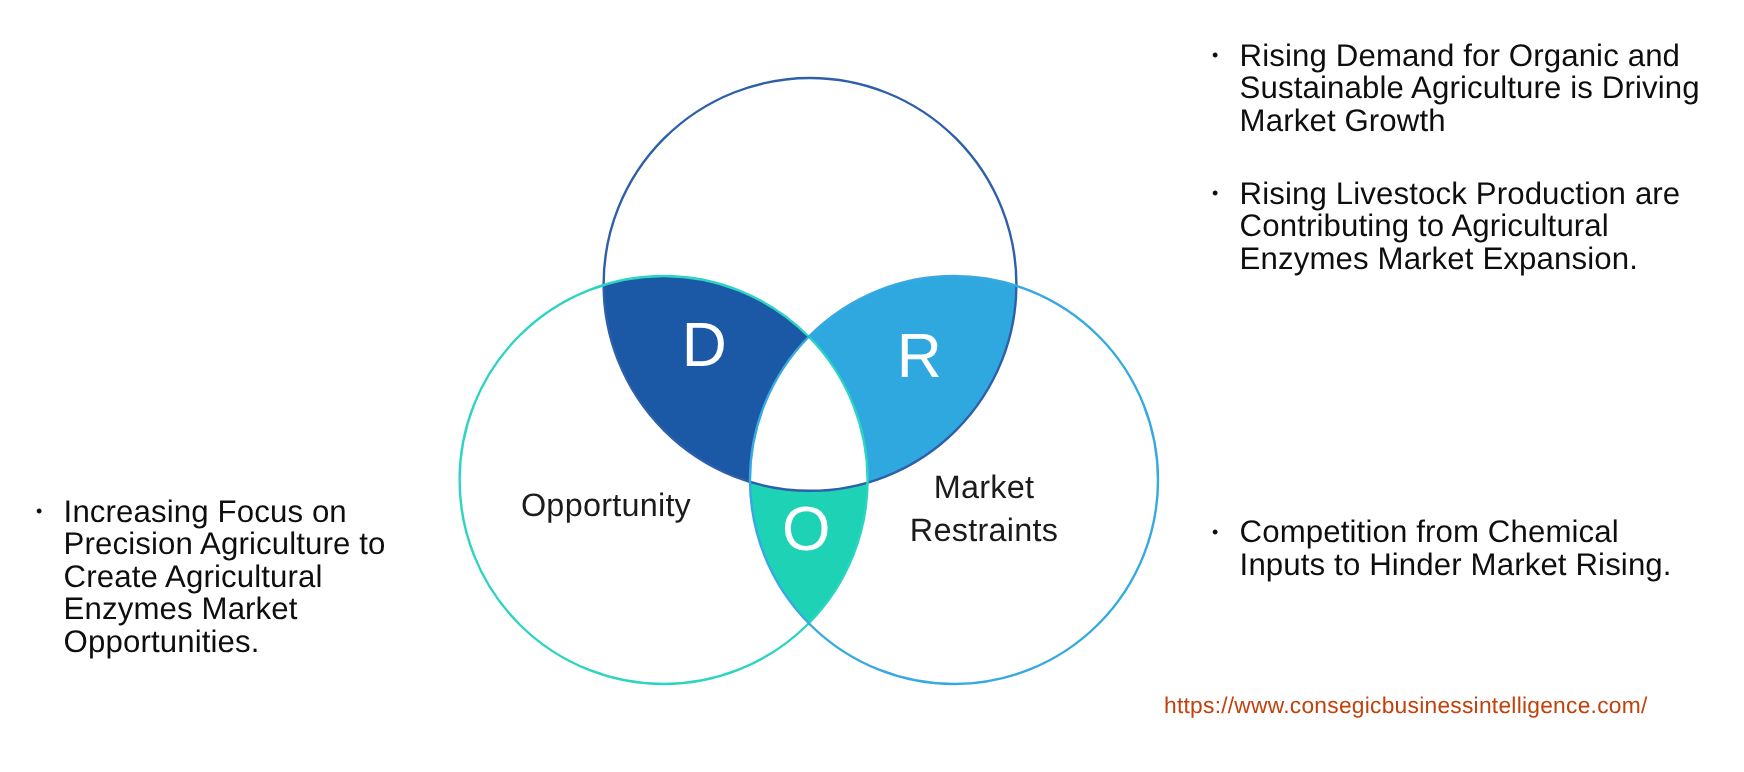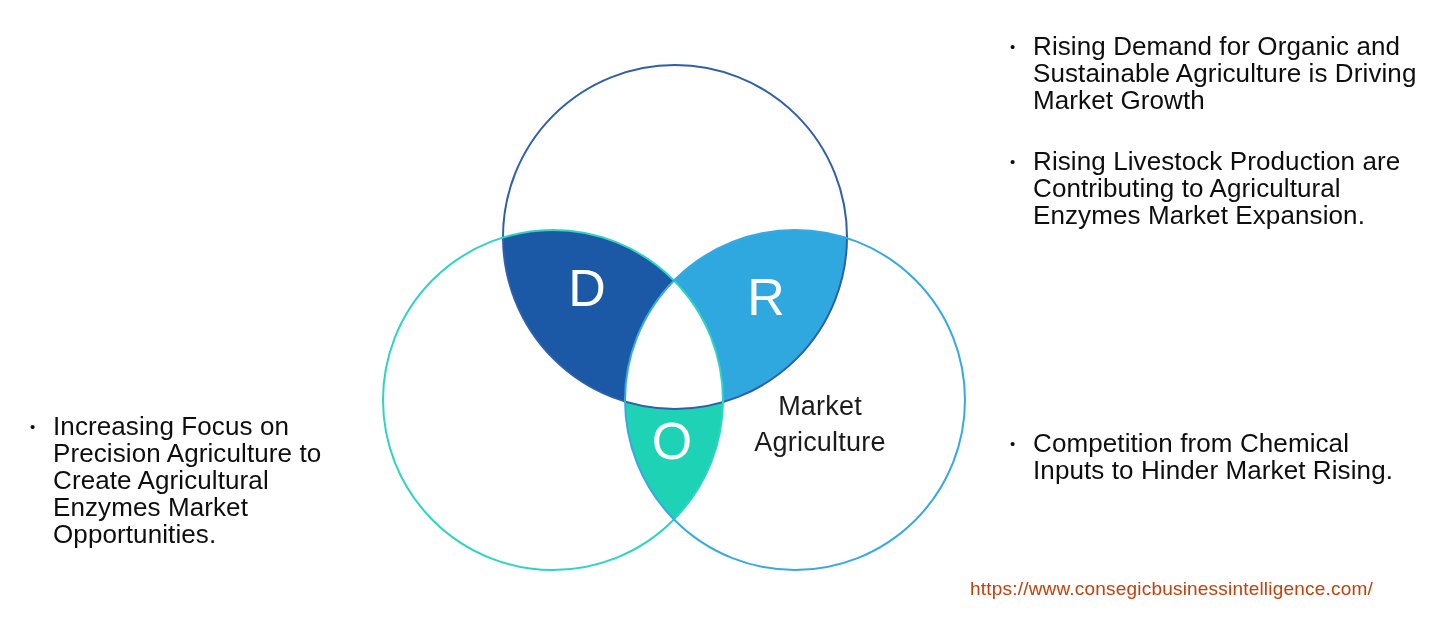--- a/index.html
+++ b/index.html
@@ -101,22 +101,23 @@
         <circle cx="795" cy="400" r="170" fill="#ffffff"></circle>
       </g>
     </g>
 
     <circle cx="675" cy="237" r="172" fill="none" stroke-width="2" stroke="#2e5fa9"></circle>
     <circle cx="553" cy="400" r="170" fill="none" stroke-width="2" stroke="#2ed4c2"></circle>
     <circle cx="795" cy="400" r="170" fill="none" stroke-width="2" stroke="#36a9e2"></circle>
   </svg>
 
 
+  <div class="venn-label" style="left:415px; top:403px; width:180px;">Opportunity</div>
 
-  <div class="venn-label" style="left:745px; top:388px; width:150px;">Market Agriculture</div>
+  <div class="venn-label" style="left:745px; top:388px; width:150px;">Market Restraints</div>
 
   <div class="venn-letter" style="left:557px; top:258px;">D</div>
 
   <div class="venn-letter" style="left:736px; top:267px;">R</div>
 
   <div class="venn-letter" style="left:642px; top:411px;">O</div>
 
   <div class="note note-left" style="left:30px; top:413px;">
     <span class="marker">•</span>
     <div class="note-text">Increasing Focus on Precision Agriculture to Create Agricultural Enzymes Market Opportunities.</div>

